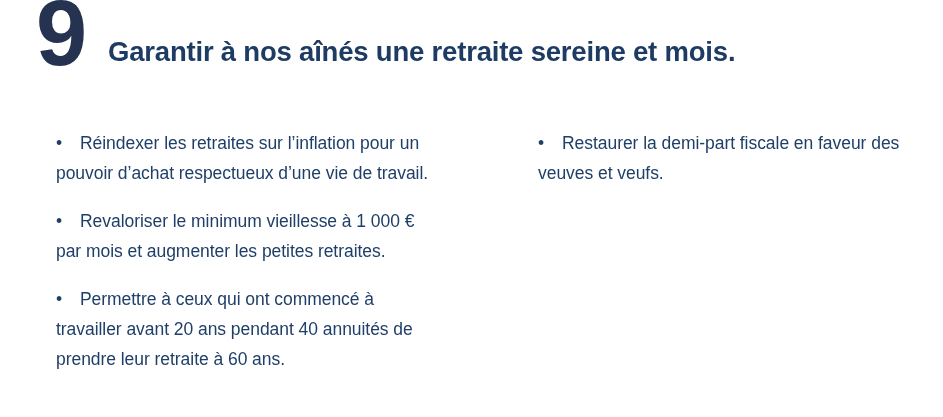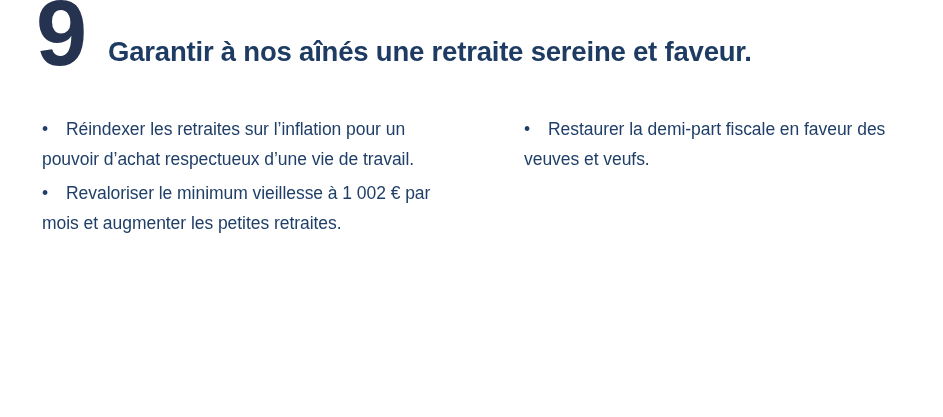--- a/index.html
+++ b/index.html
@@ -66,21 +66,21 @@
   .col-left  { left: 38px;  width: 420px; }
   .col-right { left: 520px; width: 425px; }
 
   .bullet-list {
     margin: 0;
     padding: 0;
     list-style: none;
   }
   .bullet-item {
     position: relative;
-    margin: 4px;
+    margin: 18px;
     padding: 0 0 0 0;
     font-size: 17.5px;
     font-weight: 400;
     line-height: 30px;
     letter-spacing: -0.05px;
     color: #1f3f68;
     text-indent: 0;
   }
   .bullet-item .marker {
     display: inline-block;
@@ -94,32 +94,35 @@
     color: #1f3f68;
   }
 </style>
 </head>
 <body>
 
 <div class="page">
 
   <div class="header">
     <div class="section-number">9</div>
-    <h1 class="section-title">Garantir à nos aînés une retraite sereine et faveur.</h1>
+    <h1 class="section-title">Garantir à nos aînés une retraite sereine et mois.</h1>
   </div>
 
   <div class="columns">
 
     <div class="col col-left">
       <ul class="bullet-list">
         <li class="bullet-item">
           <span class="marker">•</span><span class="btext">Réindexer les retraites sur l’inflation pour un pouvoir d’achat respectueux d’une vie de travail.</span>
         </li>
         <li class="bullet-item">
-          <span class="marker">•</span><span class="btext">Revaloriser le minimum vieillesse à 1 002 € par mois et augmenter les petites retraites.</span>
+          <span class="marker">•</span><span class="btext">Revaloriser le minimum vieillesse à 1 000 € par mois et augmenter les petites retraites.</span>
+        </li>
+        <li class="bullet-item">
+          <span class="marker">•</span><span class="btext">Permettre à ceux qui ont commencé à travailler avant 20 ans pendant 40 annuités de prendre leur retraite à 60 ans.</span>
         </li>
       </ul>
     </div>
 
     <div class="col col-right">
       <ul class="bullet-list">
         <li class="bullet-item">
           <span class="marker">•</span><span class="btext">Restaurer la demi-part fiscale en faveur des veuves et veufs.</span>
         </li>
       </ul>

